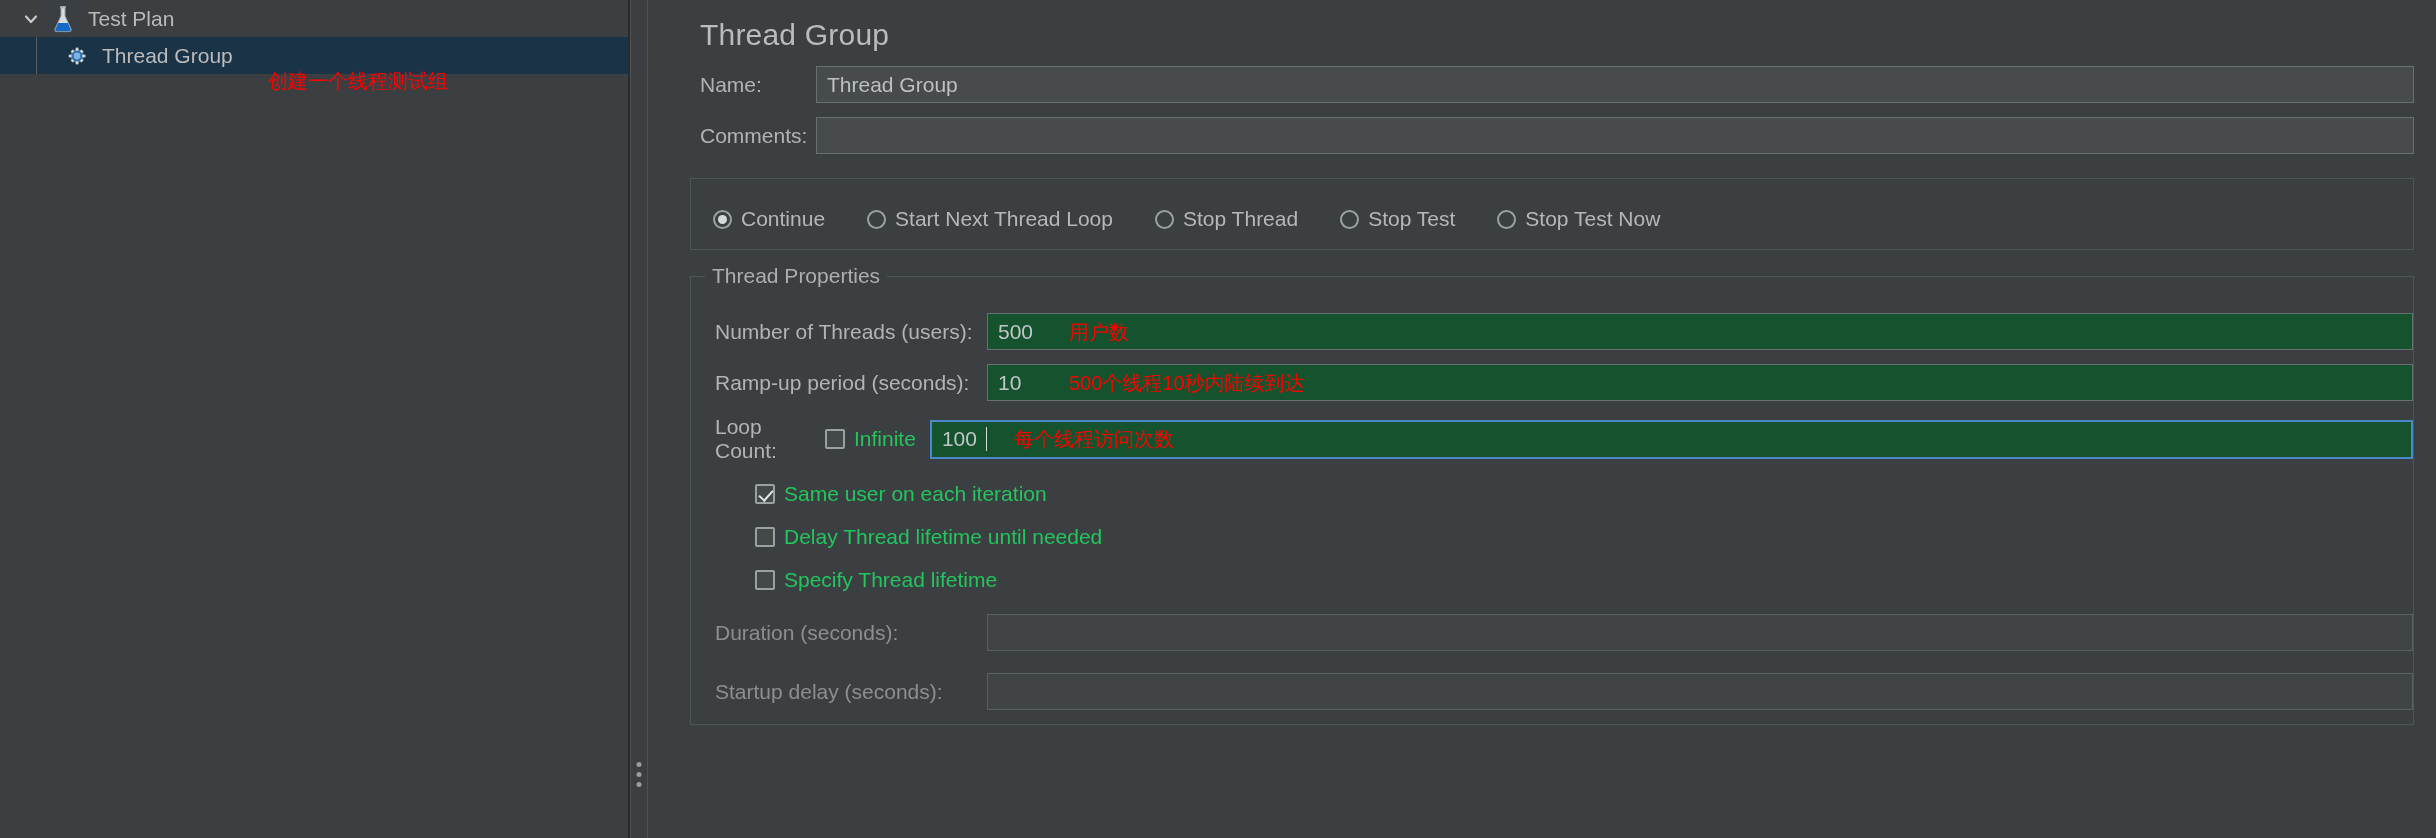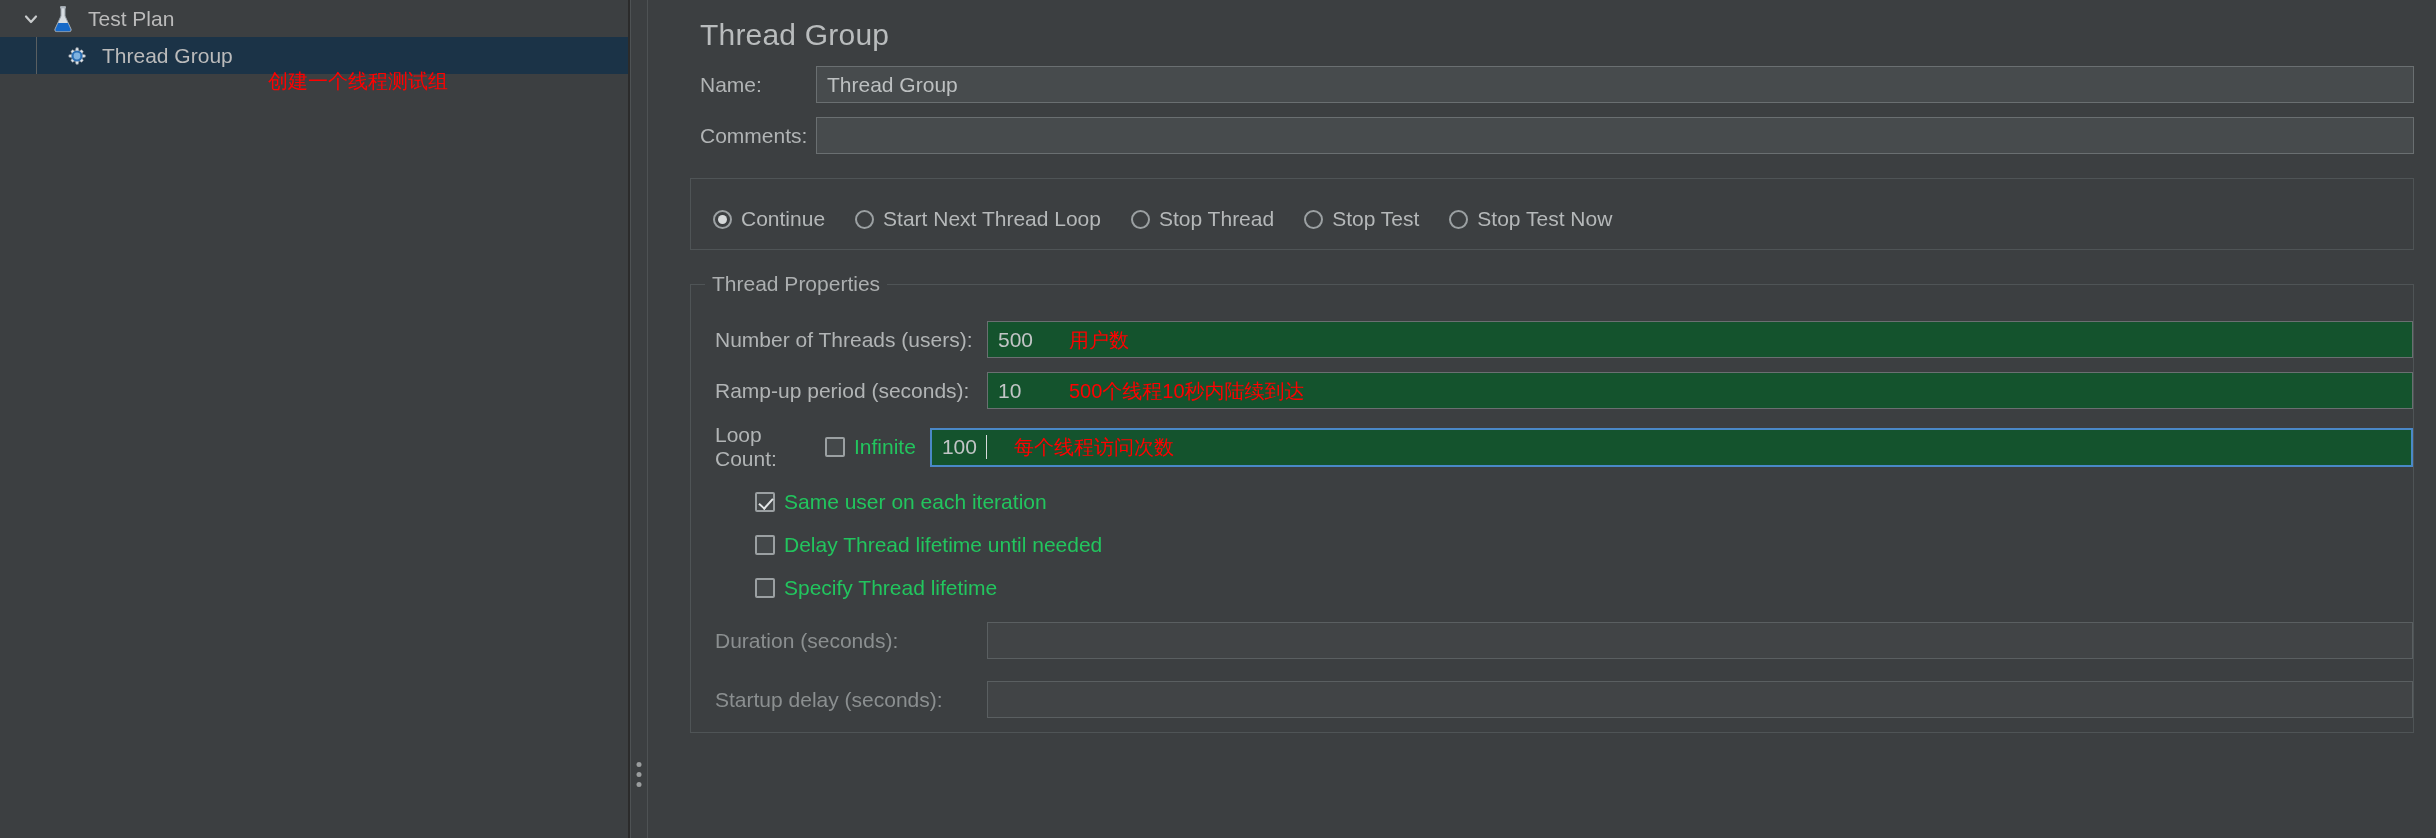--- a/index.html
+++ b/index.html
@@ -168,21 +168,21 @@
   
   .group.etched {
     border: 1px solid #4f5456;
     border-top-color: #4f5456;
   }
 
   .radio-row {
     display: flex;
     align-items: center;
     padding: 6px 0 12px 22px;
-    gap: 0;
+    gap: 12px;
   }
   .radio-item {
     display: flex;
     align-items: center;
     margin-right: 30px;
     color: #b5b8b9;
     font-size: 21px;
     white-space: nowrap;
   }
   .radio-mark {
@@ -386,21 +386,21 @@
           <span class="radio-mark"></span>
           <span>Stop Test</span>
         </label>
         <label class="radio-item">
           <span class="radio-mark"></span>
           <span>Stop Test Now</span>
         </label>
       </div>
     </div>
 
-    <div class="group etched" style="margin-top:34px;padding-bottom:14px;">
+    <div class="group etched" style="margin-top:26px;padding-bottom:14px;">
       <div class="group-title">Thread Properties</div>
 
       <div class="tp-row">
         <div class="tp-label">Number of Threads (users):</div>
         <div class="tp-input-wrap">
           <input class="tp-input" type="text" value="500" style="">
           <span class="annot" style="left:82px;">用户数</span>
         </div>
       </div>
 

